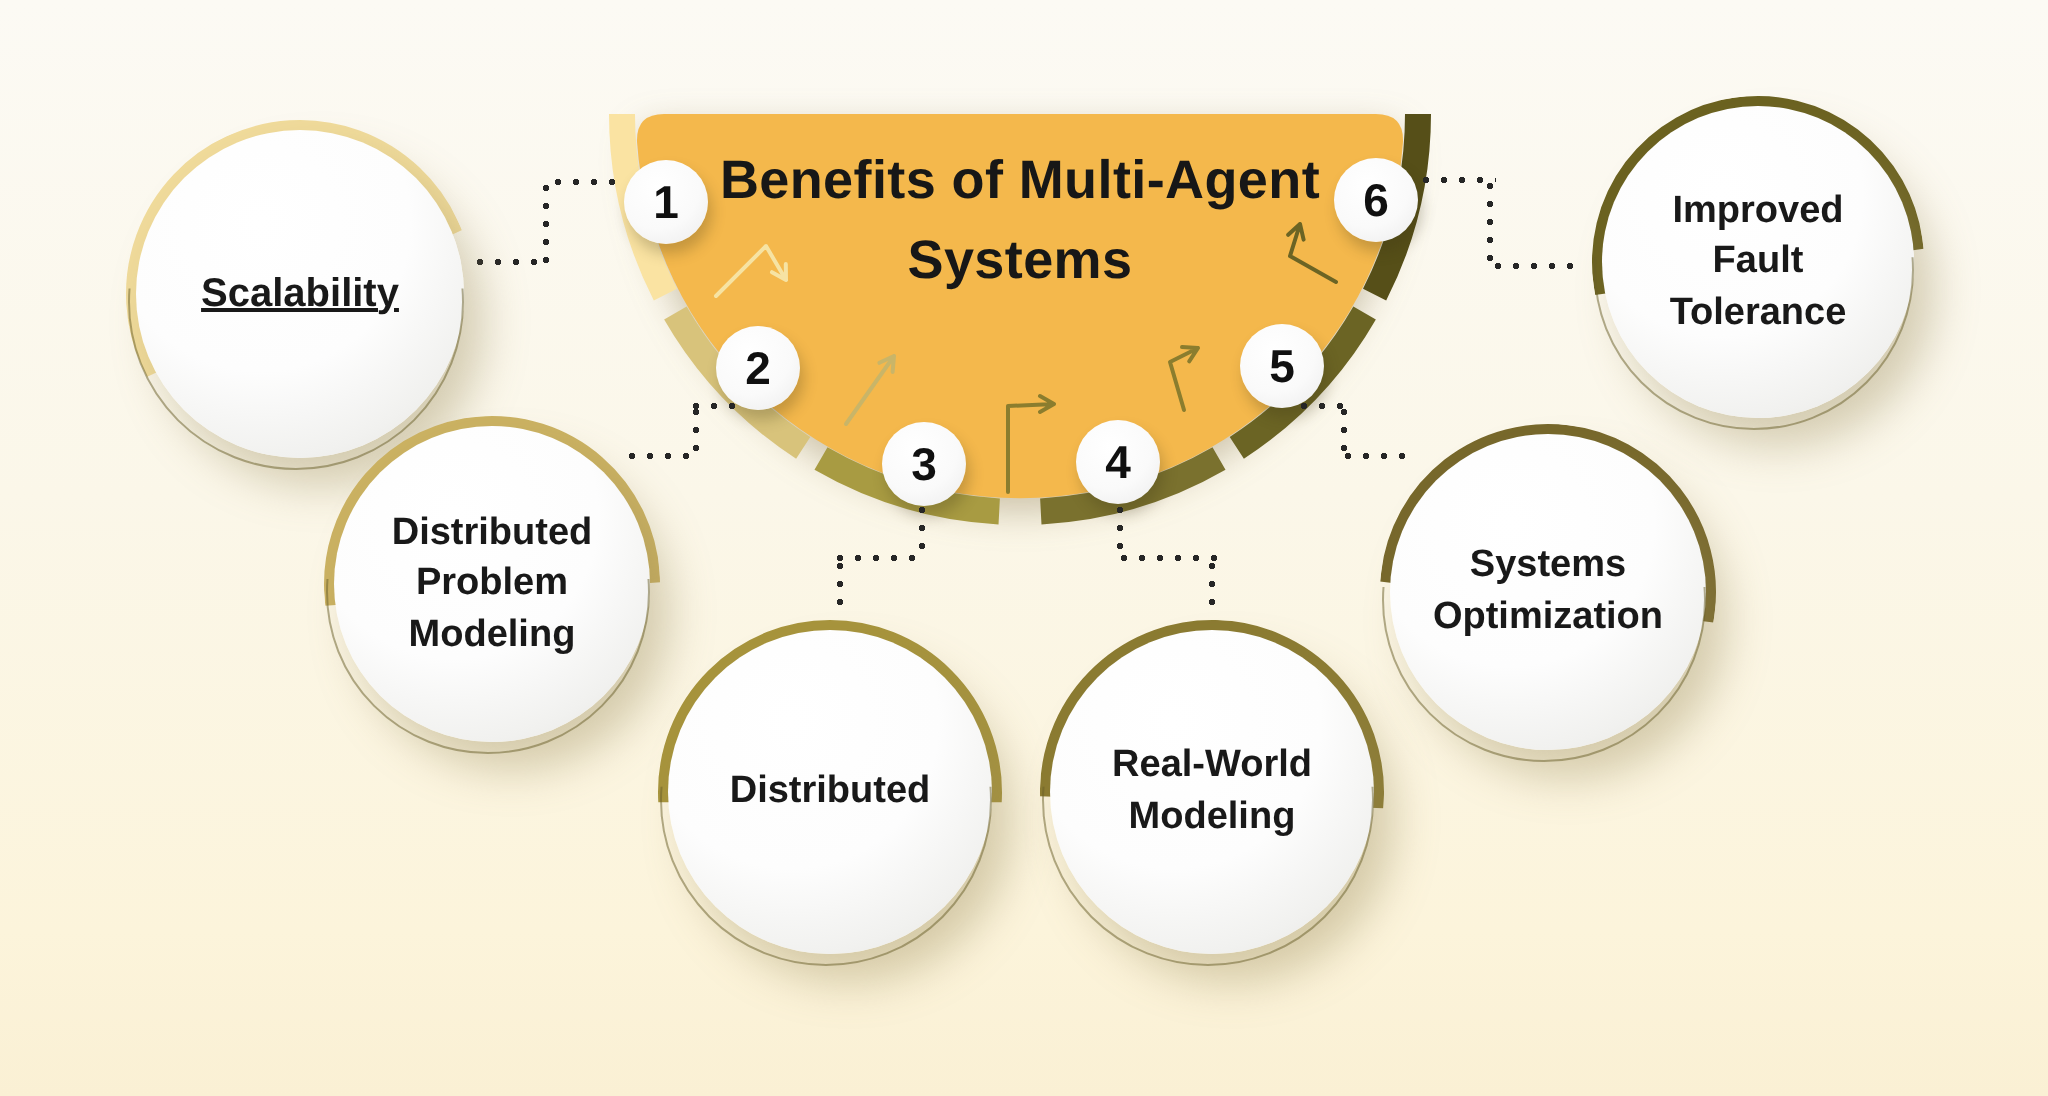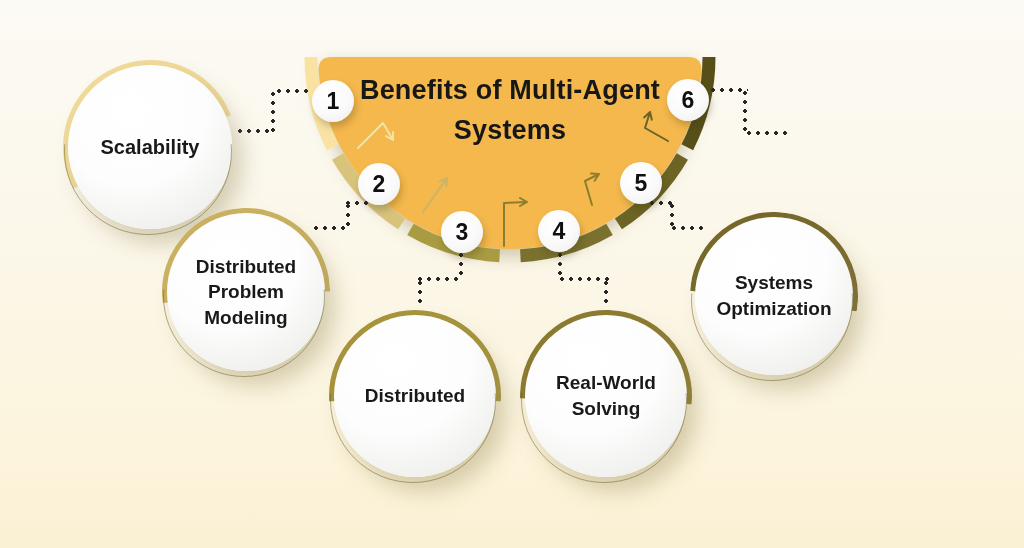--- a/index.html
+++ b/index.html
@@ -48,21 +48,21 @@
     clip-path:inset(46% 0 0 0);
     transform:translate(-2px,4px);
   }
   .benefit .lbl{
     position:absolute;inset:0;display:flex;align-items:center;justify-content:center;
     text-align:center;font-weight:700;color:#191919;font-size:19px;line-height:1.35;
     padding:0 26px;
   }
   #benefit-1{left:63px; top:60px; width:174px;height:174px;}
   #benefit-1 .ring{transform:rotate(-25deg);}
-  #benefit-1 .lbl{font-size:20px;}
+  #benefit-1 .lbl{font-size:20px;text-decoration:underline;}
   #benefit-2{left:162px;top:208px;width:168px;height:168px;}
   #benefit-2 .ring{transform:rotate(-4deg);}
   #benefit-3{left:329px;top:310px;width:172px;height:172px;}
   #benefit-4{left:520px;top:310px;width:172px;height:172px;}
   #benefit-4 .ring{transform:rotate(2deg);}
   #benefit-5{left:690px;top:212px;width:168px;height:168px;}
   #benefit-5 .ring{transform:rotate(7deg);}
   #benefit-6{left:796px;top:48px; width:166px;height:166px;}
   #benefit-6 .ring{transform:rotate(-8deg);}
 
@@ -153,22 +153,28 @@
   <div class="benefit" id="benefit-3">
     <div class="ring" style="border-color: rgb(167, 148, 60);"></div>
     <div class="disc"></div>
     <div class="outline"></div>
     <div class="lbl">Distributed</div>
   </div>
   <div class="benefit" id="benefit-4">
     <div class="ring" style="border-color: rgb(139, 123, 49);"></div>
     <div class="disc"></div>
     <div class="outline"></div>
-    <div class="lbl">Real-World Solving</div>
+    <div class="lbl">Real-World Modeling</div>
   </div>
   <div class="benefit" id="benefit-5">
     <div class="ring" style="border-color: rgb(119, 104, 43);"></div>
     <div class="disc"></div>
     <div class="outline"></div>
     <div class="lbl">Systems Optimization</div>
   </div>
+  <div class="benefit" id="benefit-6">
+    <div class="ring" style="border-color: rgb(107, 98, 32);"></div>
+    <div class="disc"></div>
+    <div class="outline"></div>
+    <div class="lbl">Improved Fault Tolerance</div>
+  </div>
 
 </div>
 
 </body></html>

